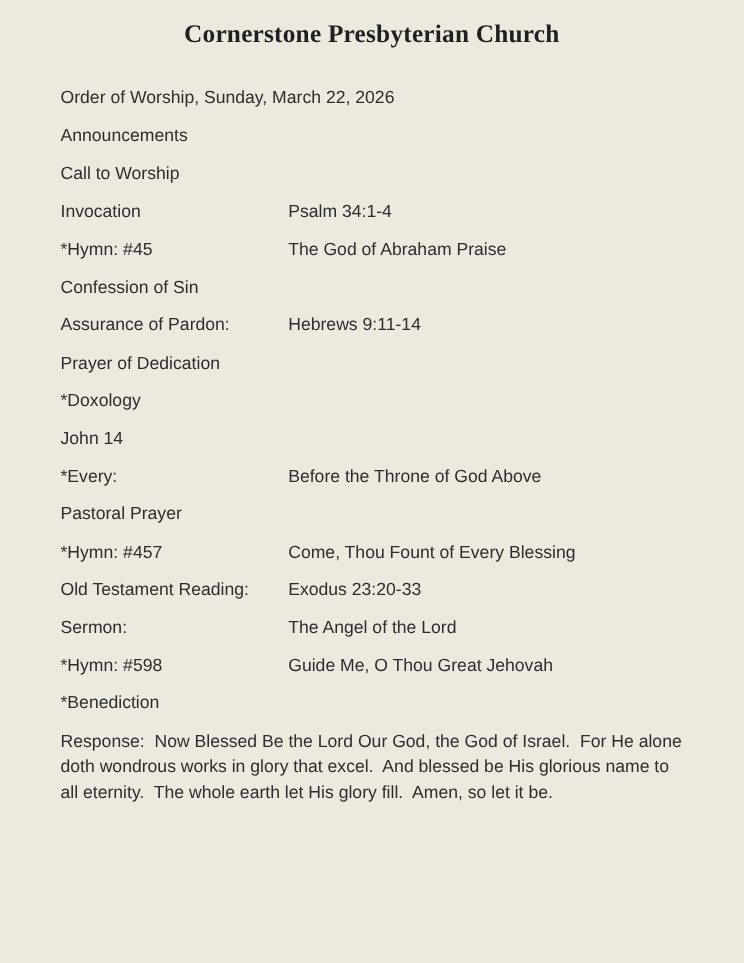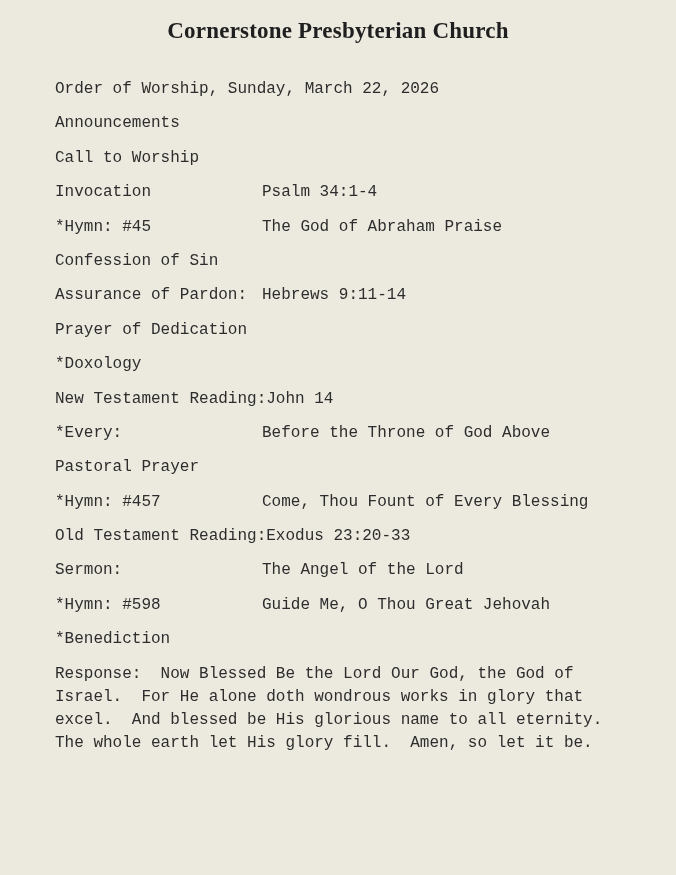--- a/index.html
+++ b/index.html
@@ -21,21 +21,20 @@
     text-align: center;
     font-family: "Liberation Serif", serif;
     font-weight: bold;
     font-size: 23px;
     line-height: 30px;
     color: #1F1F1F;
     letter-spacing: 0.2px;
   }
   .content {
     margin: 32px 50px 0 55px;
-    font-family: Liberation Mono, monospace;
   }
   .row {
     display: flex;
     align-items: baseline;
     font-size: 16px;
     line-height: 23px;
     margin-bottom: 11.4px;
   }
   .row .label {
     flex: 0 0 207px;
@@ -92,21 +91,20 @@
     </div>
     <div class="row">
       <span class="label">Prayer of Dedication</span>
       <span class="value"></span>
     </div>
     <div class="row">
       <span class="label">*Doxology</span>
       <span class="value"></span>
     </div>
     <div class="row">
-      <span class="label">New Testament Reading:</span>
       <span class="value">John 14</span>
     </div>
     <div class="row">
       <span class="label">*Every:</span>
       <span class="value">Before the Throne of God Above</span>
     </div>
     <div class="row">
       <span class="label">Pastoral Prayer</span>
       <span class="value"></span>
     </div>

